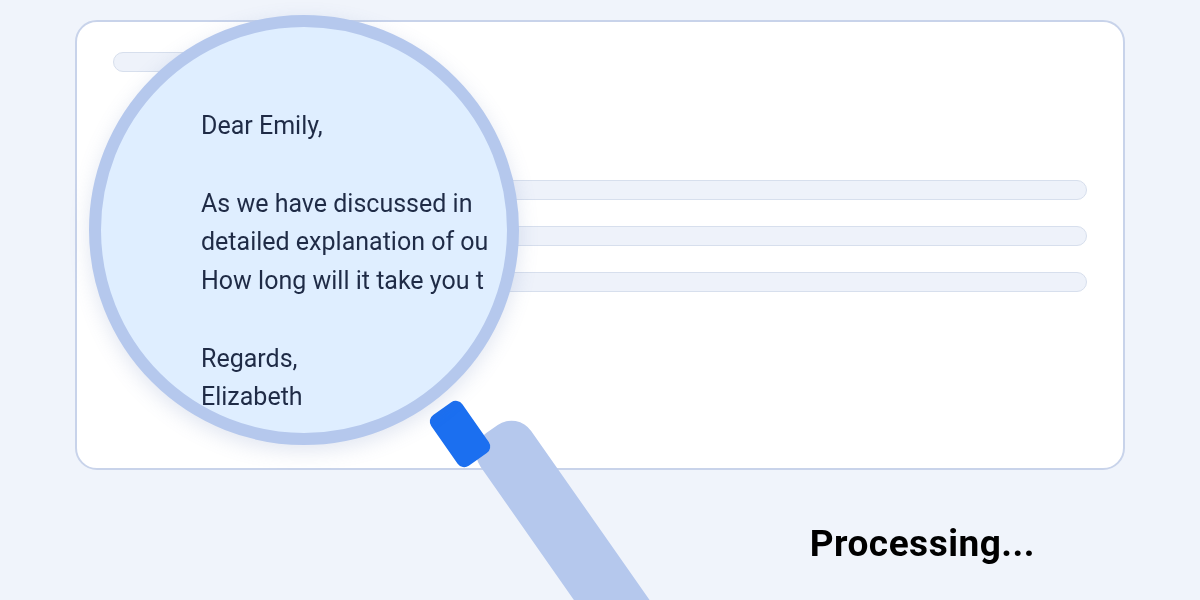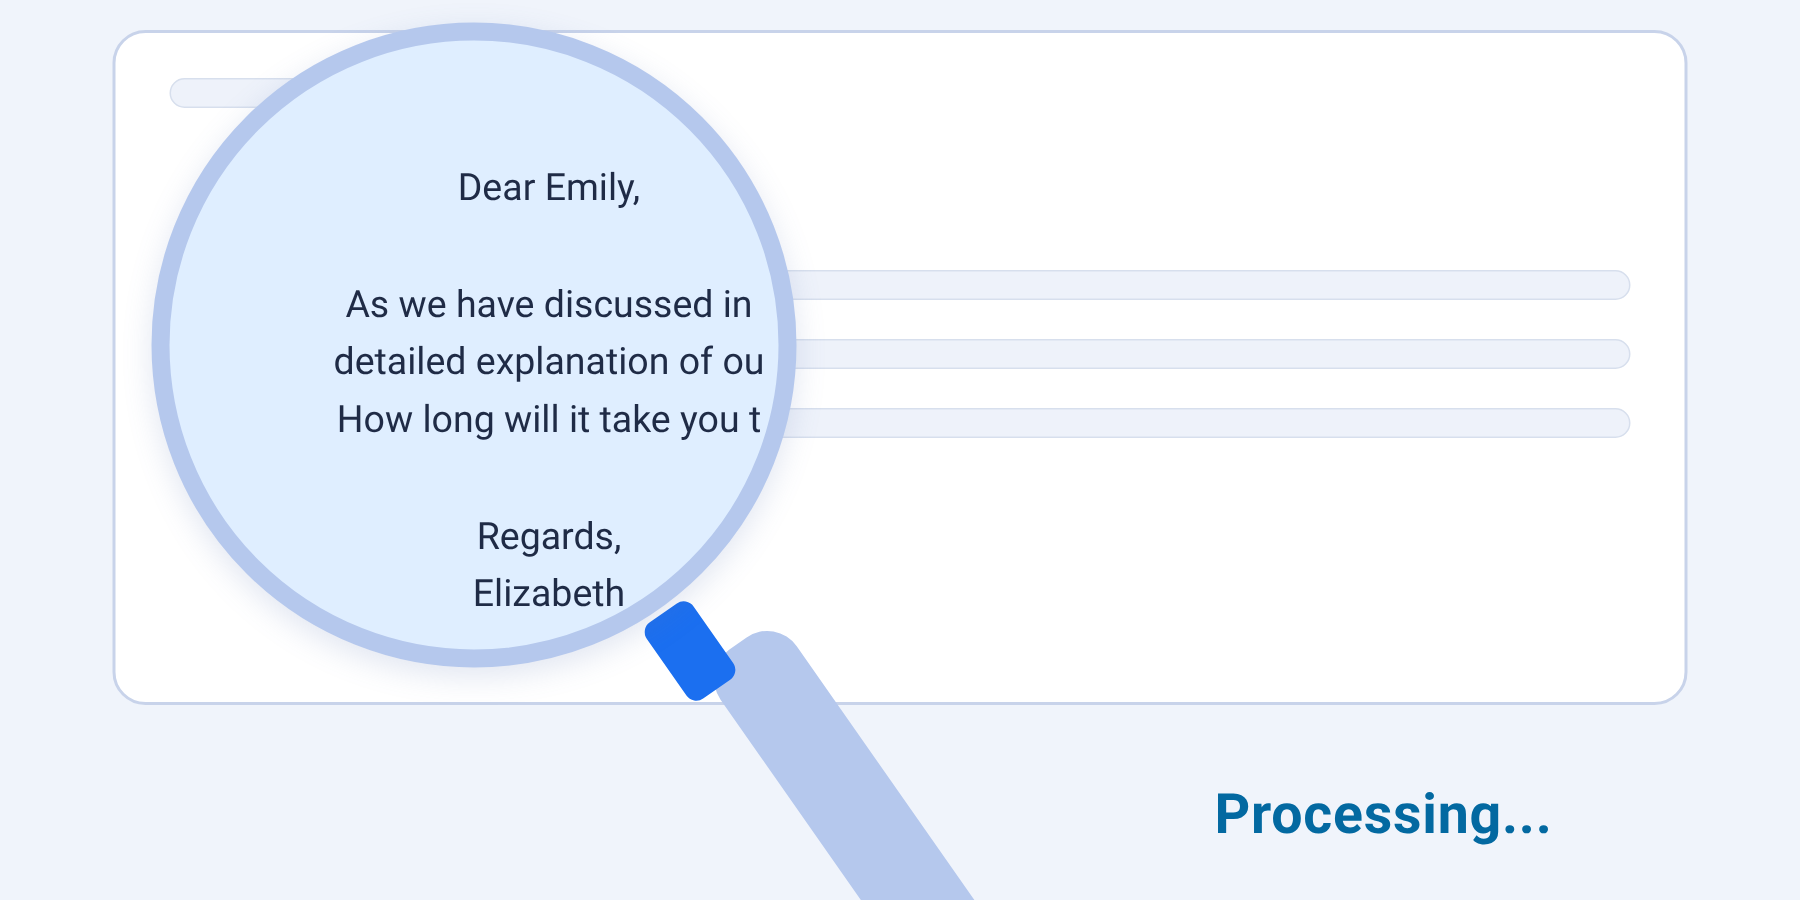--- a/index.html
+++ b/index.html
@@ -62,29 +62,28 @@
       top: 15px;
       left: 85px;
       width: 480px;
       height: 480px;
       pointer-events: none;
     }
     
     .lens {
       position: absolute;
       top: 0;
-      left: 16px;
+      left: 4px;
       width: 430px;
       height: 430px;
       border-radius: 50%;
       background: #dfeeff;
       border: 12px solid #b5c8ed;
       overflow: hidden;
       box-shadow: 0 6px 20px rgba(90, 118, 180, 0.18);
-      text-align: center;
     }
     
     .lens-content {
       position: absolute;
       top: 80px;
       left: 100px;
       right: 0;
       color: #1f2b46;
       font-size: 25px;
       line-height: 1.55;
@@ -112,21 +111,21 @@
       top: 414px;
       left: 376px;
       transform-origin: top center;
       transform: rotate(-35deg);
     }
     
     .status {
       position: absolute;
       right: 165px;
       bottom: 35px;
-      color: #0369a1;
+      color: #000000;
       font-size: 37px;
       font-weight: 700;
       letter-spacing: 0.5px;
     }
   </style>
 </head>
 <body>
 
 <div class="card">
   <div class="line line-1"></div>

